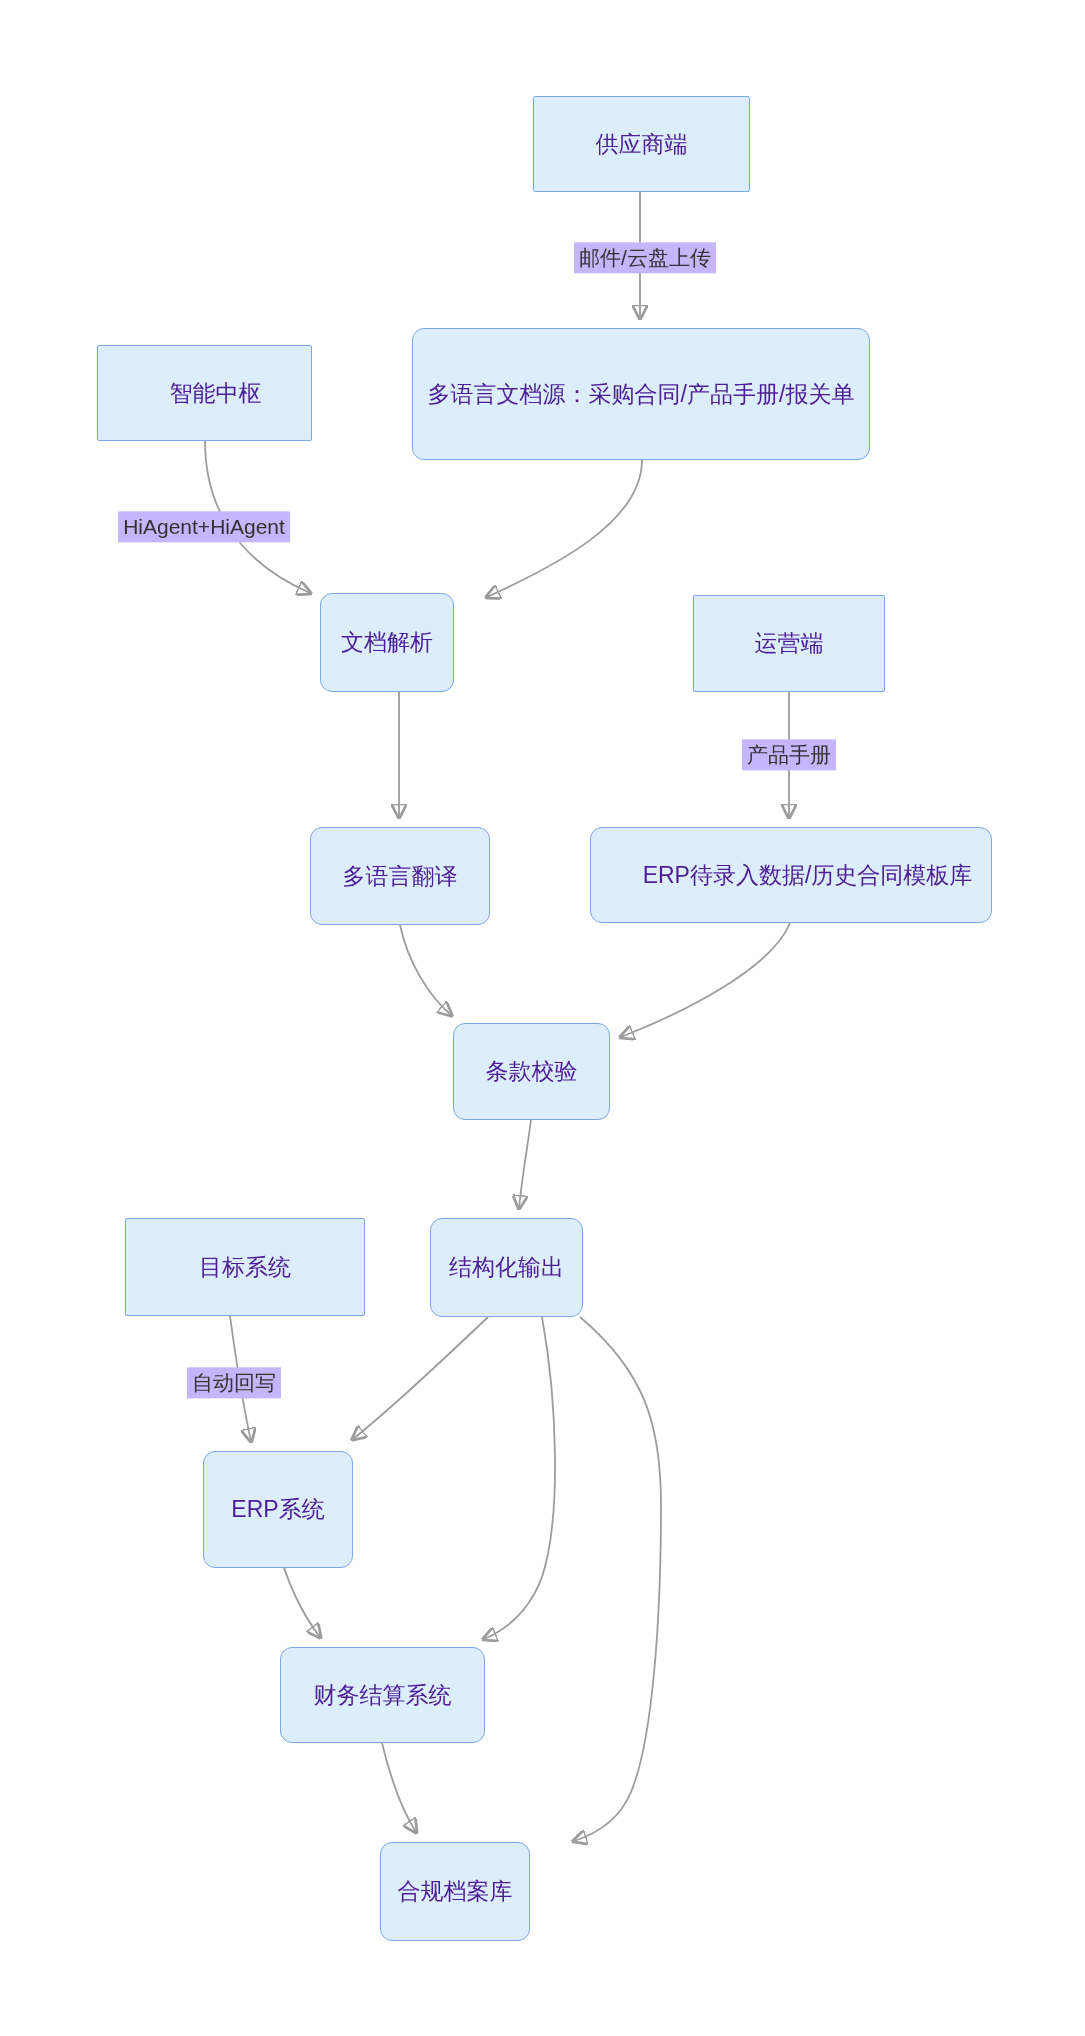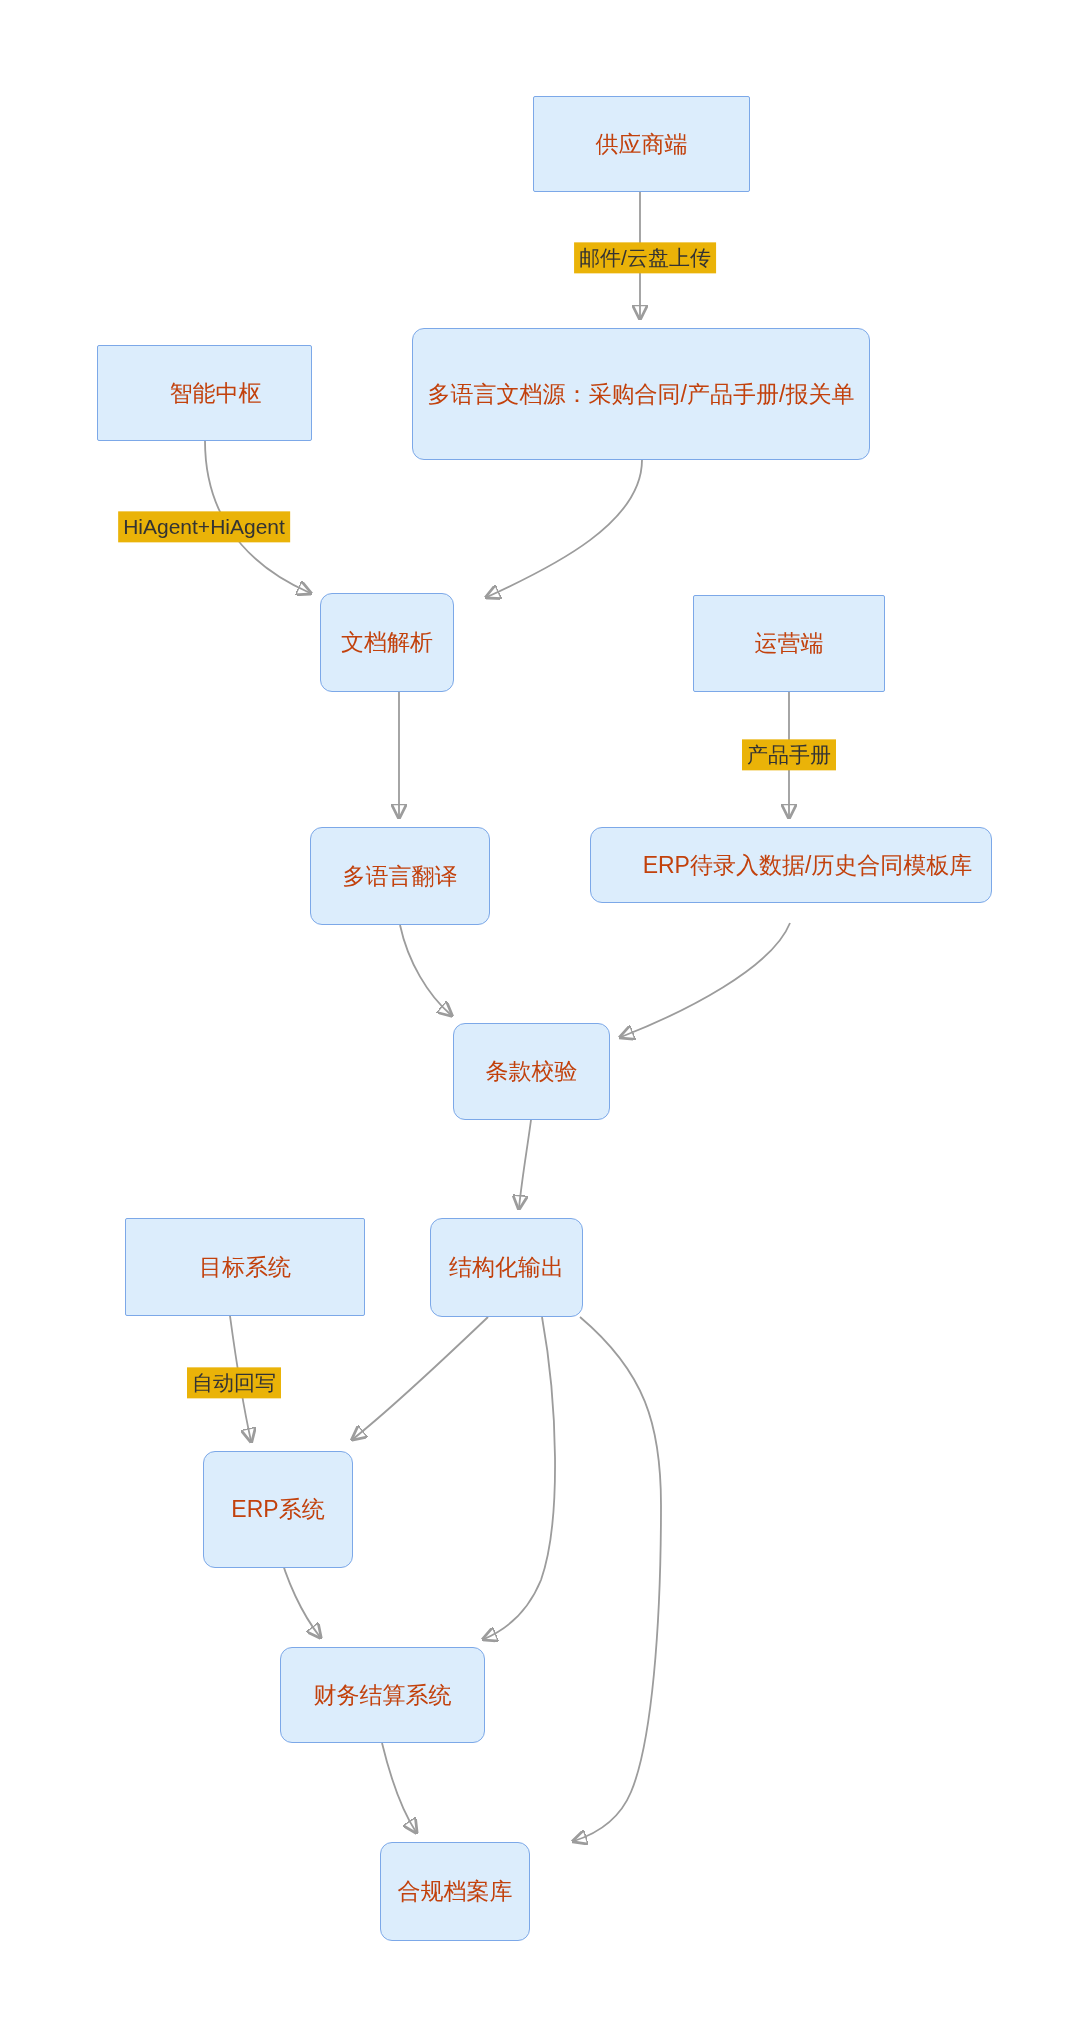--- a/index.html
+++ b/index.html
@@ -6,27 +6,27 @@
   body{
     width:1085px;height:2036px;position:relative;background:#ffffff;
     font-family:"Liberation Sans","DejaVu Sans",sans-serif;color:#333333;
   }
   #canvas{position:relative;width:1085px;height:2036px;overflow:hidden;}
   svg.edges{position:absolute;left:0;top:0;width:1085px;height:2036px;}
   svg.edges path{fill:none;stroke:#9c9c9c;stroke-width:1.8px;}
   .node{
     position:absolute;display:flex;align-items:center;justify-content:center;
     background:#dcedfc;border:1.6px solid #7ca8e8;border-radius:12px;
-    font-size:23px;line-height:1.5;text-align:center;color:#c2410c;
+    font-size:23px;line-height:1.5;text-align:center;color:#4c1d95;
     box-sizing:border-box;padding:6px 14px;
   }
   .node.square{border-radius:2px;}
   .edge-label{
     position:absolute;transform:translate(-50%,-50%);
-    background:#eab308;color:#333333;font-size:21px;line-height:1.3;
+    background:#c4b5fd;color:#333333;font-size:21px;line-height:1.3;
     padding:2px 5px;white-space:nowrap;
   }
 </style>
 </head>
 <body>
 
 <div id="canvas">
 
   <svg class="edges" viewBox="0 0 1085 2036">
     <defs>
@@ -55,21 +55,21 @@
   <div class="node" style="left:412px;top:328px;width:458px;height:132px;">多语言文档源：采购合同/产品手册/报关单</div>
 
   <div class="node square" style="left:97px;top:345px;width:215px;height:96px;padding-left:36px;">智能中枢</div>
 
   <div class="node" style="left:320px;top:593px;width:134px;height:99px;">文档解析</div>
 
   <div class="node square" style="left:693px;top:595px;width:192px;height:97px;">运营端</div>
 
   <div class="node" style="left:310px;top:827px;width:180px;height:98px;">多语言翻译</div>
 
-  <div class="node" style="left:590px;top:827px;width:402px;height:76px;padding-left:47px;">ERP待录入数据/历史合同模板库</div>
+  <div class="node" style="left:590px;top:827px;width:402px;height:96px;padding-left:47px;">ERP待录入数据/历史合同模板库</div>
 
   <div class="node" style="left:453px;top:1023px;width:157px;height:97px;">条款校验</div>
 
   <div class="node" style="left:430px;top:1218px;width:153px;height:99px;">结构化输出</div>
 
   <div class="node square" style="left:125px;top:1218px;width:240px;height:98px;">目标系统</div>
 
   <div class="node" style="left:203px;top:1451px;width:150px;height:117px;">ERP系统</div>
 
   <div class="node" style="left:280px;top:1647px;width:205px;height:96px;">财务结算系统</div>

